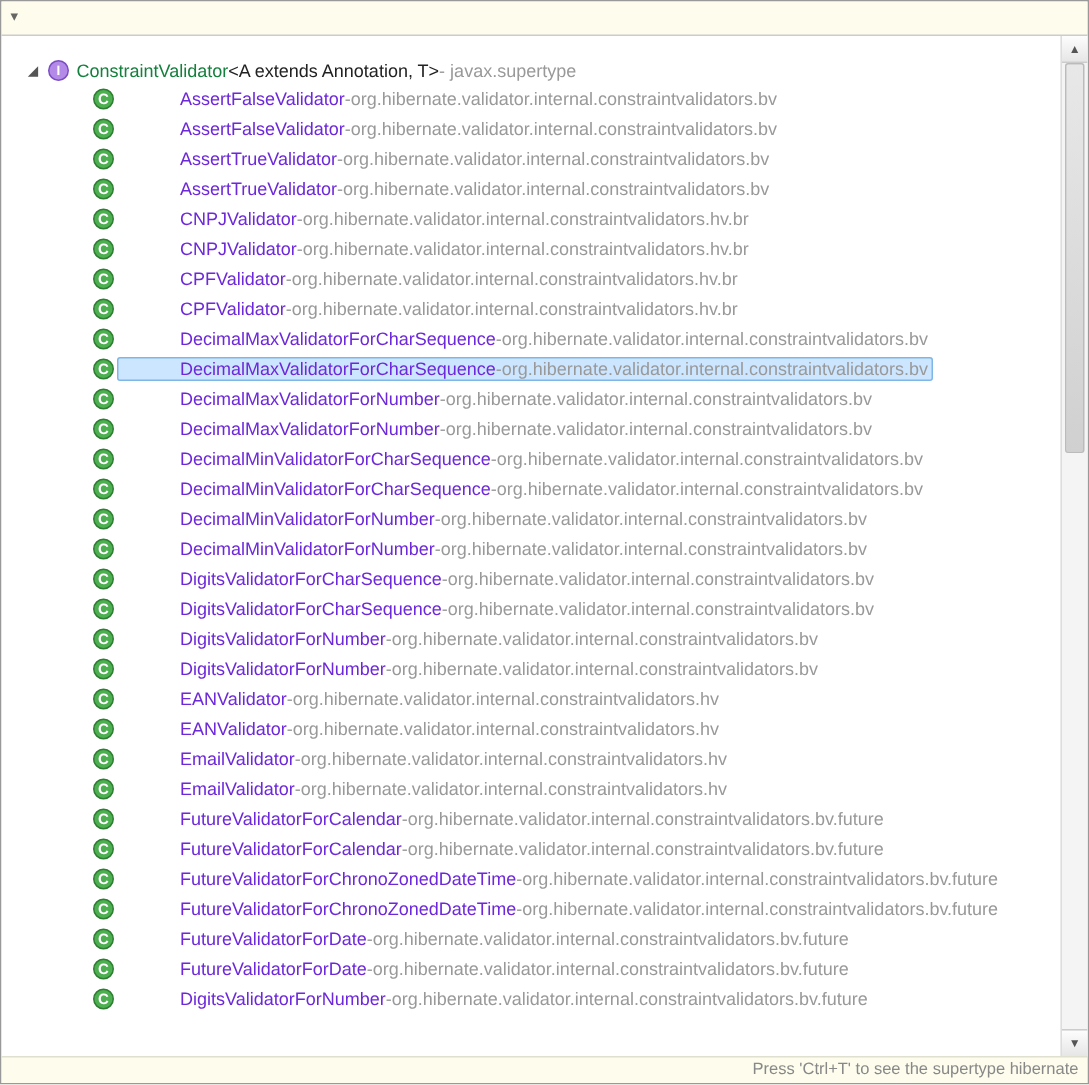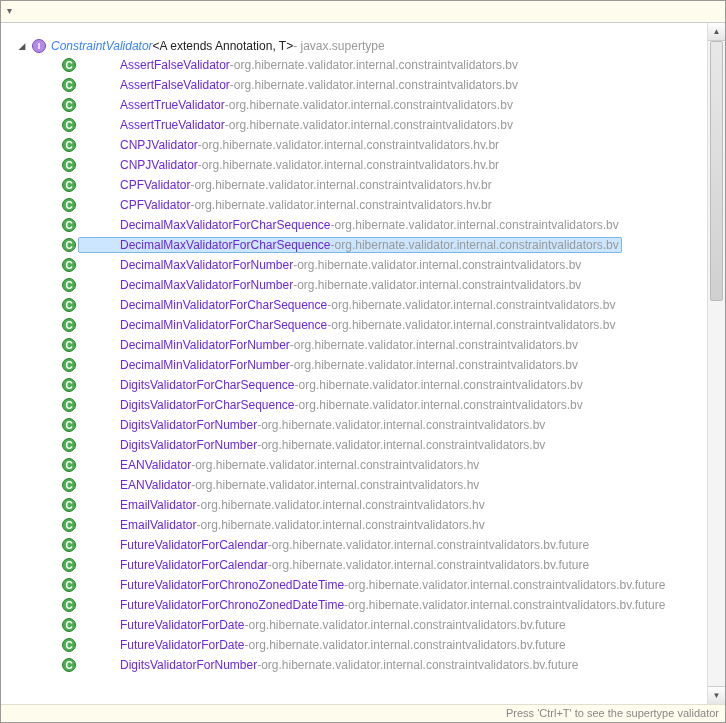--- a/index.html
+++ b/index.html
@@ -113,22 +113,21 @@
     gap: 0;
   }
   .name {
     color: #6d28d9;
     margin-left: 39px;
   }
   .pkg {
     color: #999;
   }
   .root-name {
-    color: #3b82f6;
-    font-style: italic;
+    color: #15803d;
   }
   .root-generics {
     color: #222;
   }
   .root-pkg {
     color: #999;
   }
   .scrollbar {
     position: absolute;
     right: 0;
@@ -510,15 +509,15 @@
         <div class="sb-btn">▲</div>
         <div class="sb-track">
           <div class="sb-thumb"></div>
         </div>
         <div class="sb-btn bottom">▼</div>
       </div>
     </div>
   </div>
 
   <div class="footer">
-    <span>Press 'Ctrl+T' to see the supertype validator</span>
+    <span>Press 'Ctrl+T' to see the supertype hibernate</span>
   </div>
 </div>
 
 </body></html>

